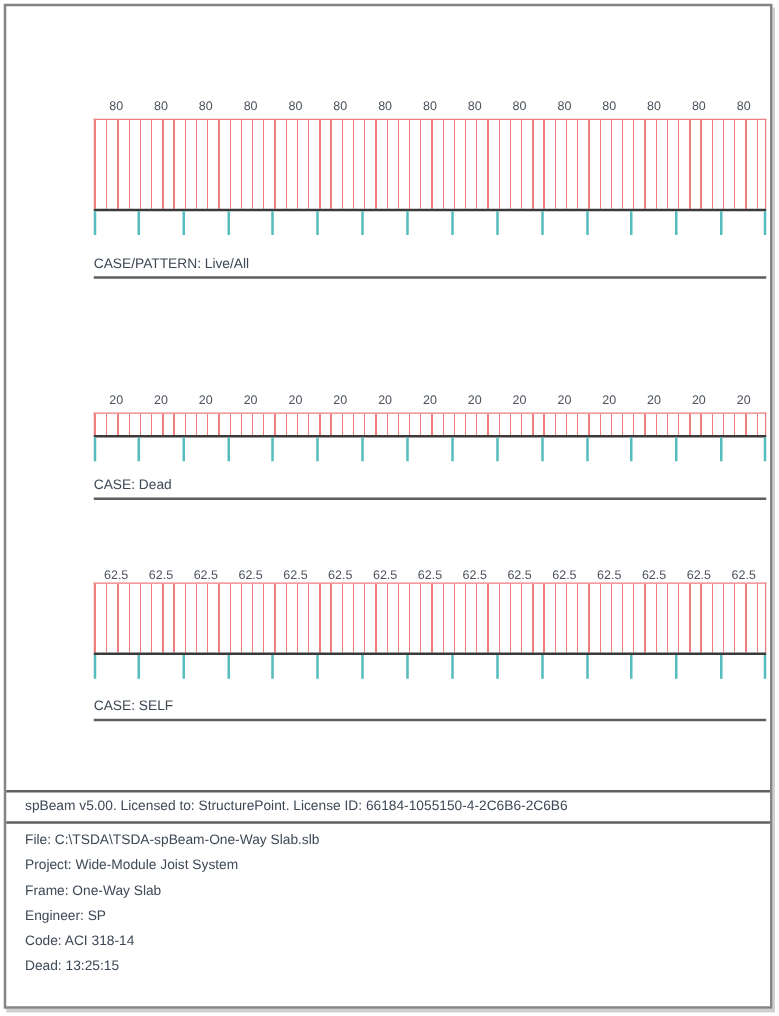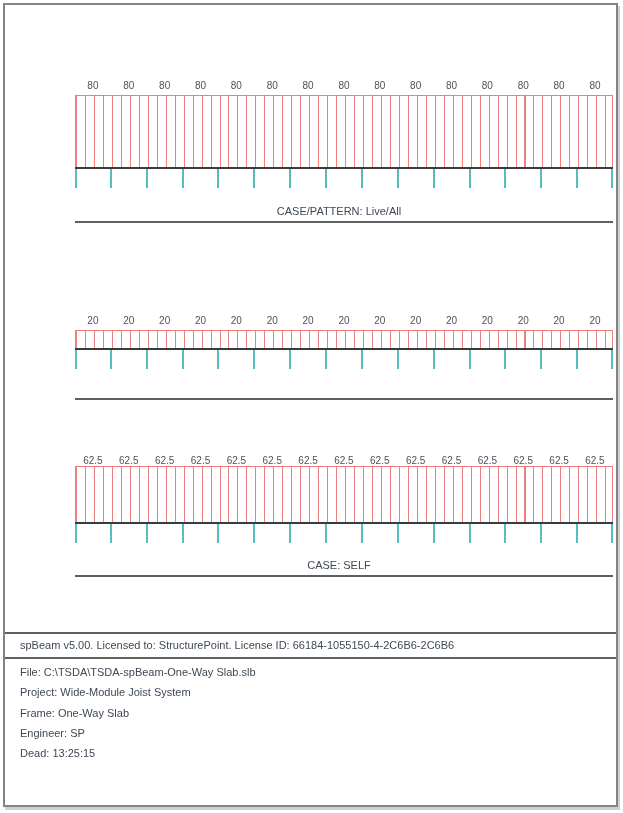--- a/index.html
+++ b/index.html
@@ -34,21 +34,21 @@
     background:var(--baseline,#3A3A3A);
   }
   .supports{position:absolute;left:35px;width:538px;height:19px;}
   .supports i{
     position:absolute;top:0;width:2px;height:19px;
     background:var(--support-teal,#55BDBD);
   }
   .case-label{
     position:absolute;left:35px;width:538px;height:15px;line-height:15px;
     box-sizing:border-box;padding-right:10px;
-    text-align:center;font-size:11px;color:var(--text,#3E4956);
+    text-align:left;font-size:11px;color:var(--text,#3E4956);
   }
   .separator{
     position:absolute;left:35px;width:538px;height:2px;
     background:var(--divider,#5F5F5F);
   }
   
   .d0 .value-labels{top:74px;}  .d0 .load-block{top:90px;}  .d0 .case-label{top:199px;} .d0 .separator{top:216px;}
   .d1 .value-labels{top:309px;} .d1 .load-block{top:325px;} .d1 .case-label{top:376px;} .d1 .separator{top:393px;}
   .d2 .value-labels{top:449px;} .d2 .load-block{top:461px;} .d2 .case-label{top:553px;} .d2 .separator{top:570px;}
   .hr{position:absolute;left:0;width:100%;height:2px;background:var(--divider,#5F5F5F);}
@@ -143,20 +143,21 @@
           <i style="left: 250.067px;"></i>
           <i style="left: 285.933px;"></i>
           <i style="left: 321.8px;"></i>
           <i style="left: 357.667px;"></i>
           <i style="left: 393.533px;"></i>
           <i style="left: 429.4px;"></i>
           <i style="left: 465.267px;"></i>
           <i style="left: 501.133px;"></i>
           <i style="left: 536px;"></i>
         </div>
+      <div class="case-label">CASE: Dead</div>
       <div class="separator"></div>
     </section>
 
     <section class="diagram d2">
       <div class="value-labels">
           <span>62.5</span>
           <span>62.5</span>
           <span>62.5</span>
           <span>62.5</span>
           <span>62.5</span>
@@ -197,17 +198,18 @@
 
     <div class="hr top"></div>
     <div class="license">spBeam v5.00. Licensed to: StructurePoint. License ID: 66184-1055150-4-2C6B6-2C6B6</div>
     <div class="hr bottom"></div>
 
     <div class="info">
       <div>File: C:\TSDA\TSDA-spBeam-One-Way Slab.slb</div>
       <div>Project: Wide-Module Joist System</div>
       <div>Frame: One-Way Slab</div>
       <div>Engineer: SP</div>
+      <div>Code: ACI 318-14</div>
       <div>Dead: 13:25:15</div>
     </div>
 
   </div>
 </div>
 
 </body></html>

